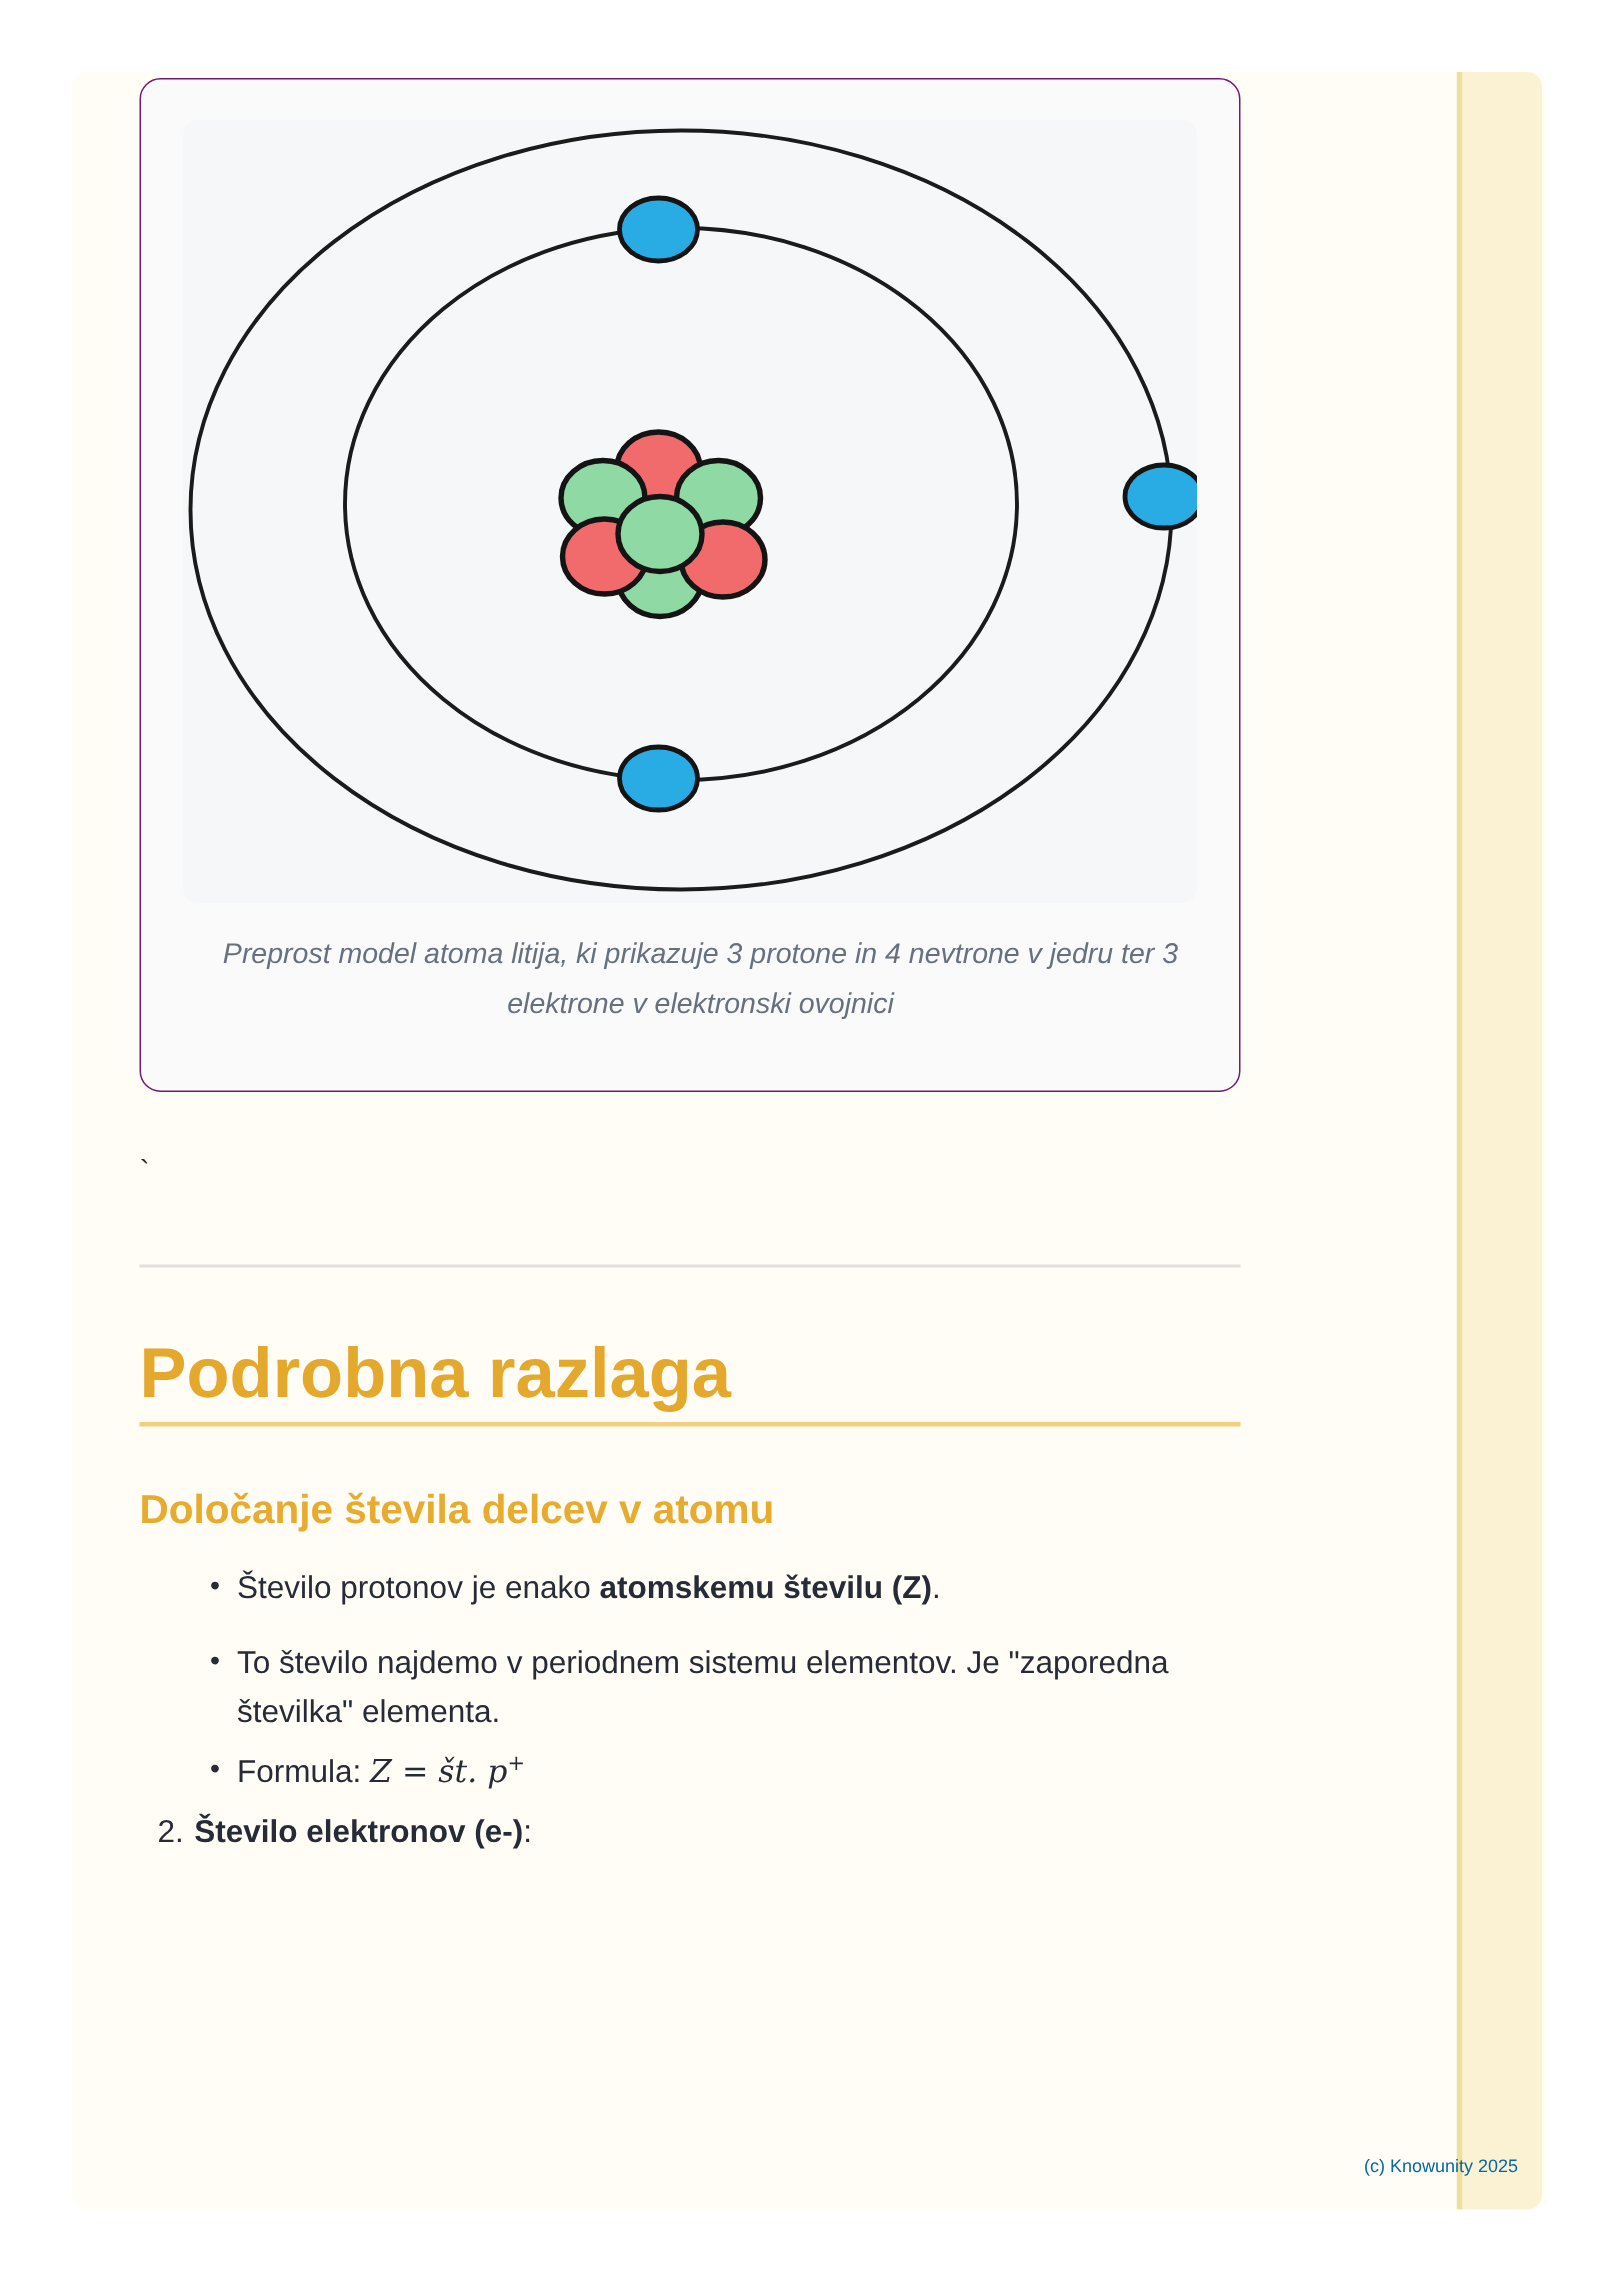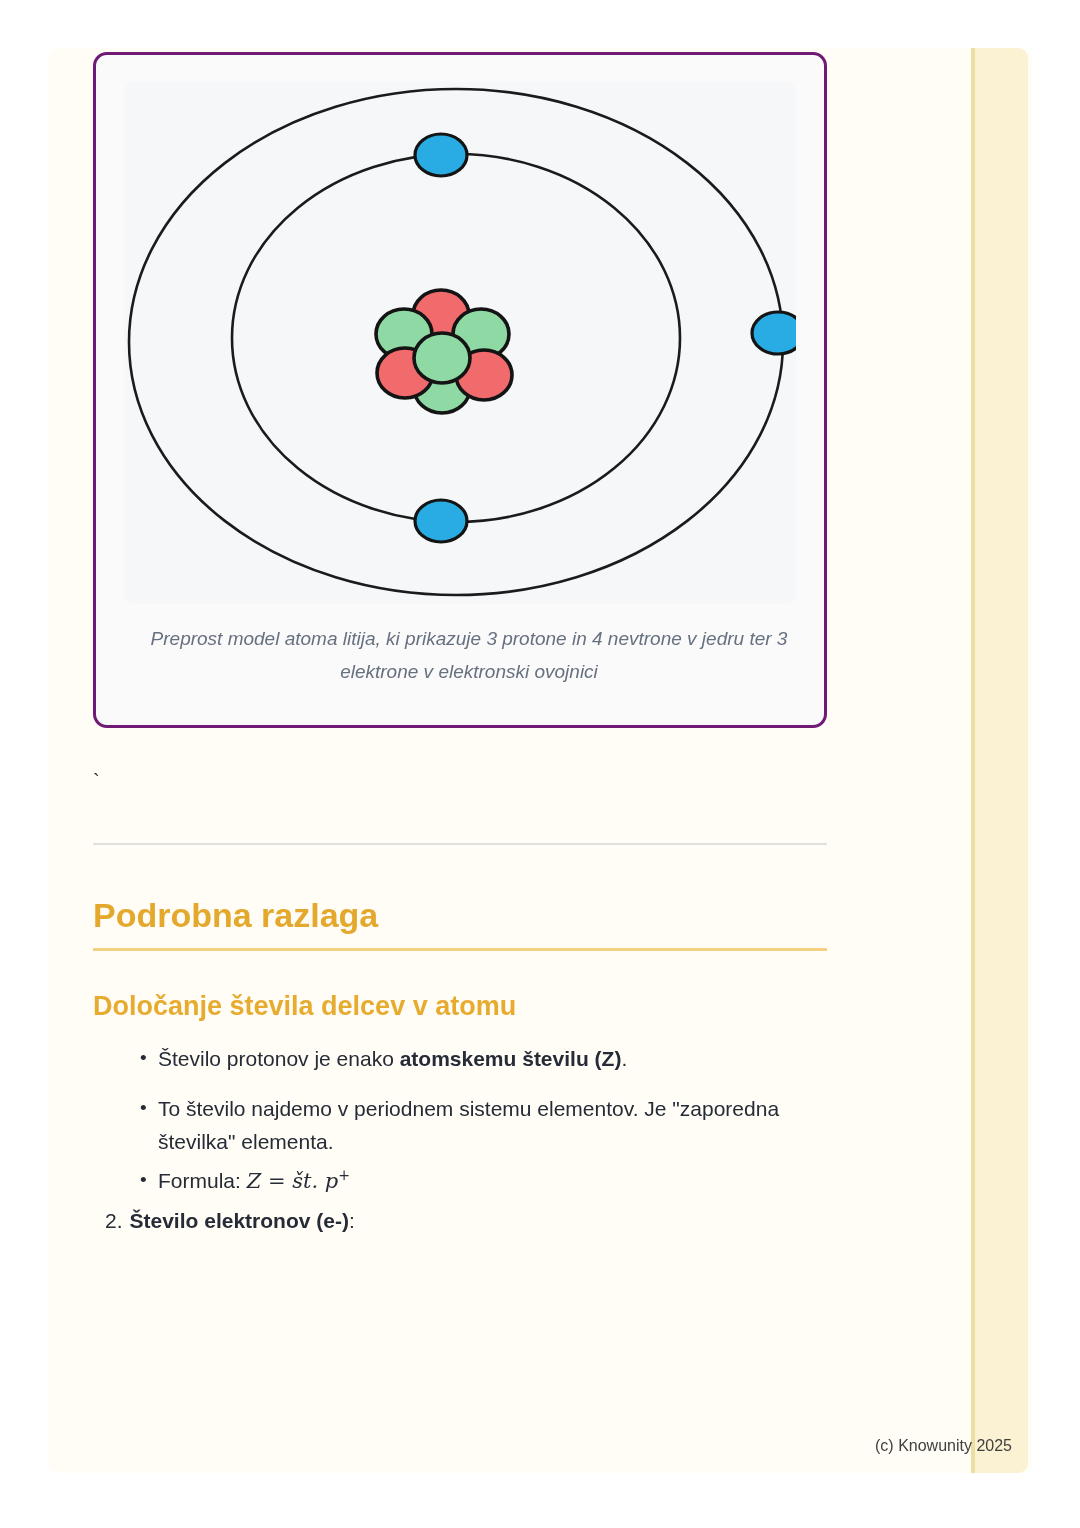--- a/index.html
+++ b/index.html
@@ -5,52 +5,52 @@
   html,body{margin:0;padding:0;background:#ffffff;}
   .screen{position:relative;width:1080px;height:1528px;background:#ffffff;overflow:hidden;
           font-family:"Liberation Sans",sans-serif;}
   .sheet{position:absolute;left:48px;top:48px;width:984px;height:1425px;
          background:#FFFDF5;border-radius:10px;}
   .band{position:absolute;left:923px;top:0;width:57px;height:100%;
         background:#FAF2D3;border-left:4px solid #EDDFA2;border-radius:0 10px 10px 0;box-sizing:border-box;}
   .content{position:absolute;left:45px;top:0;width:734px;}
 
   
-  .figure-card{margin-top:4px;height:676px;background:#FAFAFB;border:3px solid #701a75;
+  .figure-card{margin-top:4px;height:676px;background:#FAFAFB;border:1px solid #701a75;
                border-radius:14px;box-sizing:border-box;padding:27px 28px 0 28px;}
   .figure-img{height:522px;background:#F6F7F8;border-radius:10px;overflow:hidden;}
   .figure-caption{margin:18px auto 0 auto;width:690px;font-style:italic;font-size:19px;
                   line-height:33px;color:#67707E;text-align:center;}
 
   .stray{margin-top:46px;height:30px;font-size:20px;line-height:14px;color:#2a2a2a;}
 
   .divider{margin-top:39px;height:2px;background:#E0E0DC;}
 
-  h1.title{margin:48px 0 0 0;font-size:34px;line-height:44px;font-weight:bold;color:#E4A82D;}
+  h1.title{margin:48px 0 0 0;font-size:47px;line-height:44px;font-weight:bold;color:#E4A82D;}
   .gold-rule{margin-top:11px;height:3px;background:#F2D080;}
   h2.subtitle{margin:37px 0 0 0;font-size:27px;line-height:36px;font-weight:bold;color:#E7AC2F;}
 
   .intro{margin-top:15px;font-size:21px;line-height:36px;color:#252B37;text-align:justify;}
 
   .olist-item{margin-top:27px;padding-left:12px;font-size:21px;line-height:30px;color:#252B37;}
   .olist-item .num{margin-right:7px;}
   .olist-item .ttl{font-weight:bold;}
   .olist-item.second{margin-top:10px;}
 
   .bullet{position:relative;margin-top:20px;padding-left:65px;font-size:21px;
           line-height:30px;color:#252B37;width:645px;box-sizing:content-box;}
   .bullet.wraps{margin-top:18px;line-height:33px;}
   .bullet.formula{margin-top:8px;}
   .bullet .dot{position:absolute;left:47px;top:-1px;font-size:19px;}
   .bullet b{font-weight:bold;text-align:right;}
   .math{font-family:"DejaVu Serif",serif;font-size:21px;font-style:italic;}
   .math-z{font-family:"DejaVu Serif",serif;font-style:italic;font-size:21px;}
   .math sup,.sup{font-size:14px;vertical-align:super;line-height:0;}
 
-  .footer{position:absolute;top:1437px;right:68px;font-size:16px;color:#404040;z-index:5;}
+  .footer{position:absolute;top:1437px;right:68px;font-size:12px;color:#0369a1;z-index:5;}
 </style>
 </head>
 <body>
 
 <div class="screen">
   <div class="sheet">
     <div class="band"></div>
 
     <div class="content">
 

